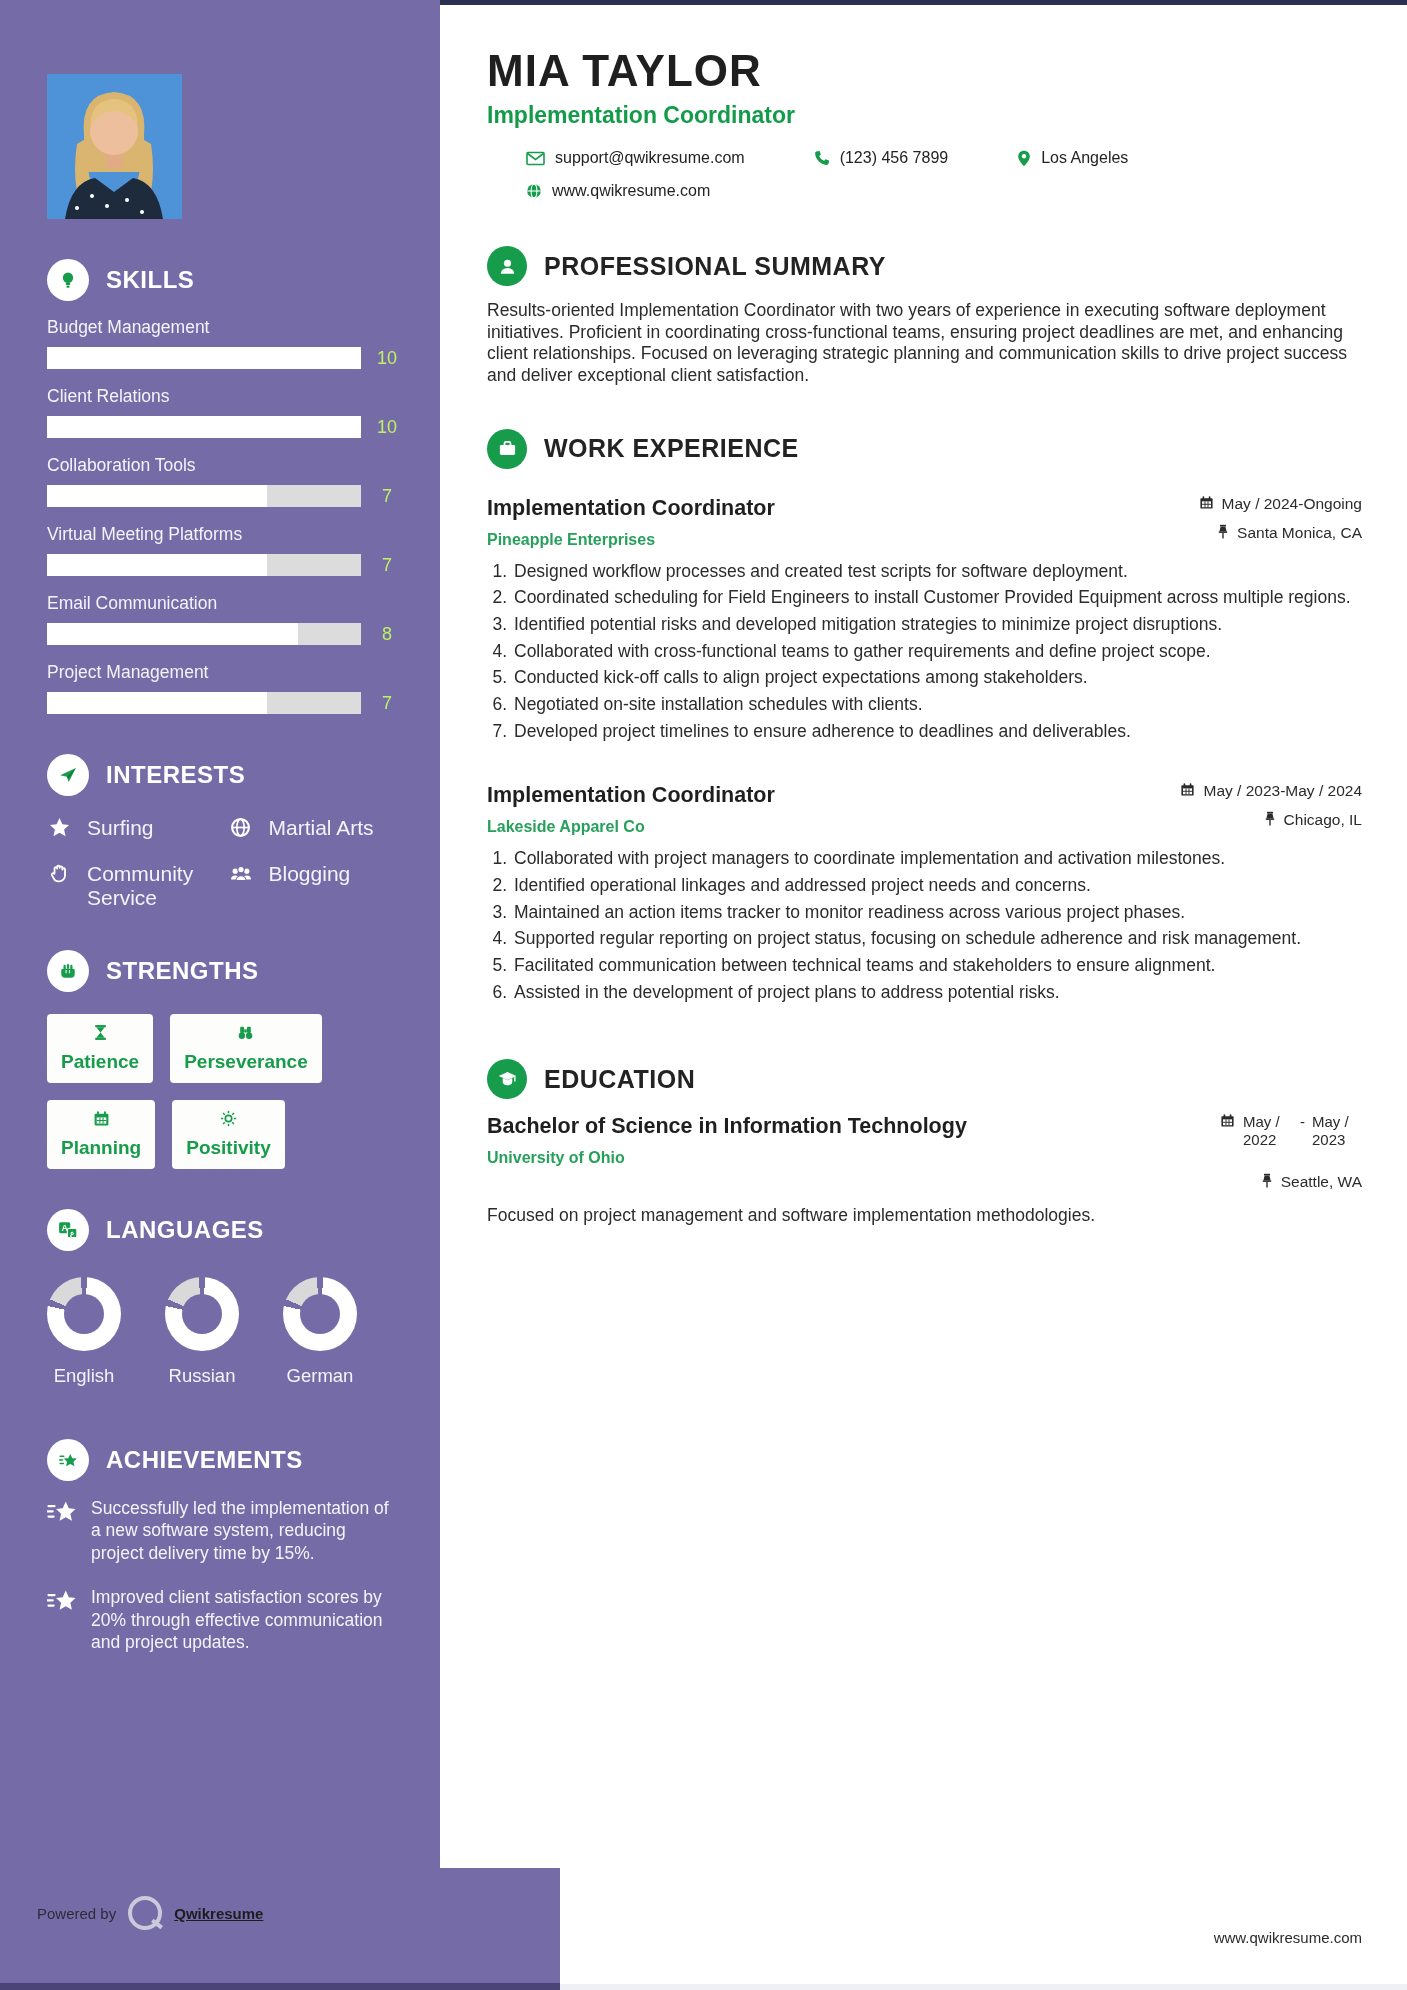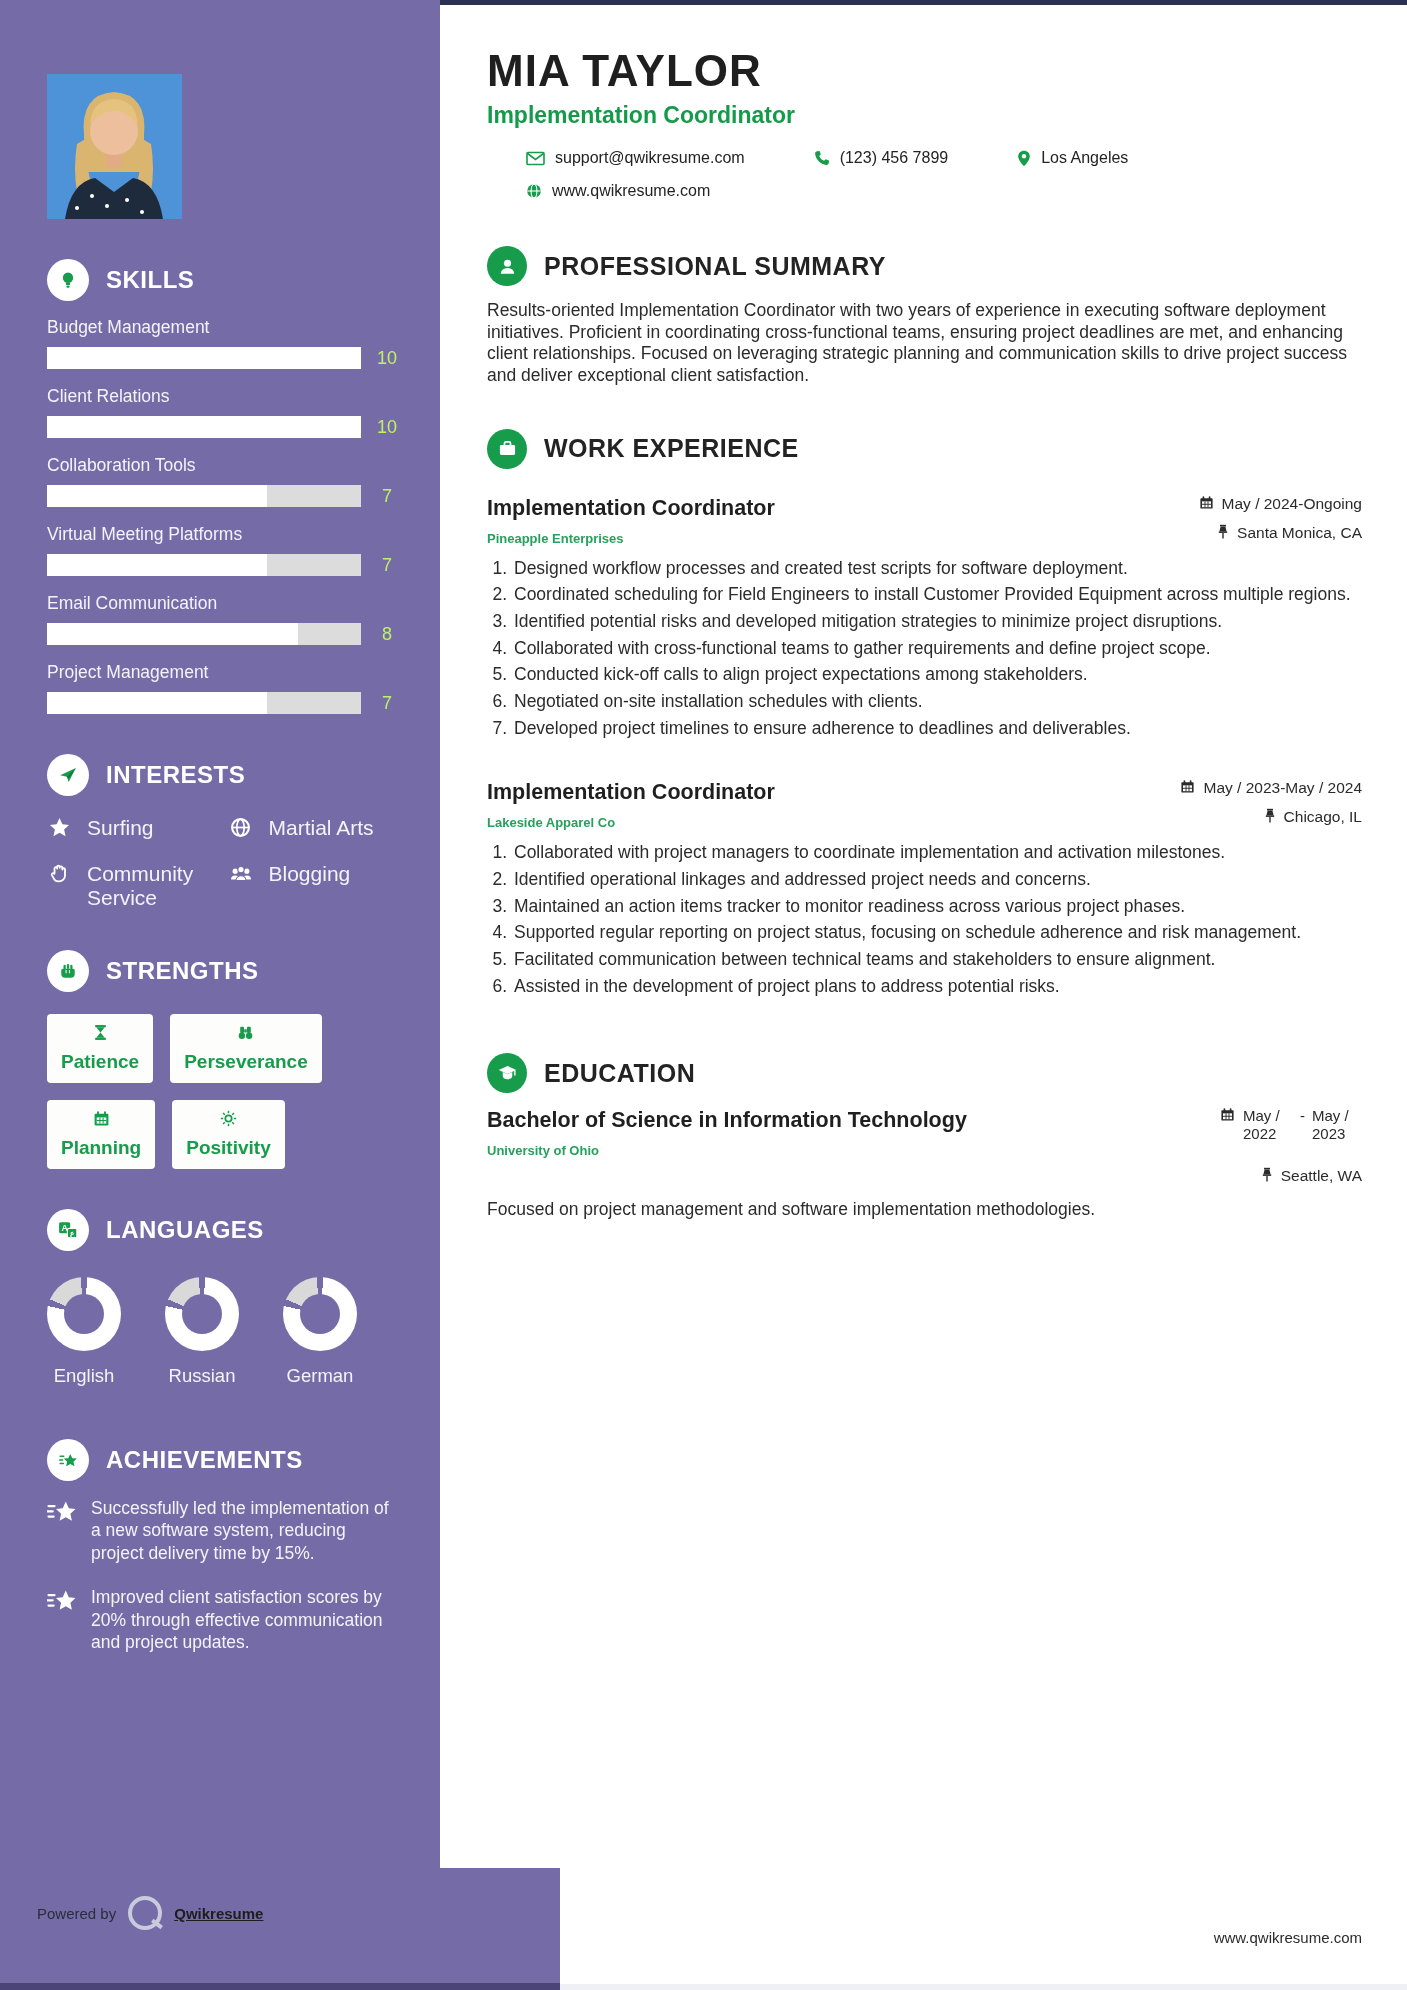--- a/index.html
+++ b/index.html
@@ -38,21 +38,21 @@
   .title{font-size:23px;font-weight:bold;color:#149b4a;margin-bottom:20px;}
   .contact{display:flex;gap:30px;align-items:center;margin-bottom:15px;flex-wrap:wrap;}
   .c-item{display:flex;align-items:center;gap:10px;font-size:16px;color:#232323;padding-left:39px;}
   .m-head{display:flex;align-items:center;gap:17px;margin:46px 0 14px 0;}
   .m-badge{width:40px;height:40px;border-radius:50%;background:#169c4b;display:flex;align-items:center;justify-content:center;flex-shrink:0;}
   .m-head-label{font-size:25px;font-weight:bold;letter-spacing:.5px;color:#232323;}
   .body-text{font-size:17.5px;line-height:1.24;color:#2b2b2b;}
   .job{margin-top:26px;}
   .job-head{display:flex;justify-content:space-between;}
   .job-title{font-size:21.5px;font-weight:bold;color:#1f1f1f;max-width:560px;line-height:1.25;}
-  .job-company{font-size:13px;font-weight:bold;color:#27a05c;margin-top:9px;}
+  .job-company{font-size:16px;font-weight:bold;color:#27a05c;margin-top:9px;}
   .job-right{flex-shrink:0;text-align:right;max-width:250px;}
   .meta{display:flex;justify-content:flex-end;align-items:flex-start;gap:8px;font-size:15.5px;color:#2b2b2b;}
   .meta + .meta{margin-top:11px;}
   ol.bullets{margin:12px 0 0 0;padding-left:25px;}
   ol.bullets li{font-size:17.5px;line-height:1.24;color:#2b2b2b;margin-bottom:5px;padding-left:2px;}
   .edu-dates{display:flex;gap:7px;align-items:flex-start;}
   .mini-date{width:50px;font-size:15px;line-height:1.2;text-align:left;}
   .date-sep{font-size:15px;}
   
   .footer-block{position:absolute;left:0;bottom:7px;width:560px;height:115px;background:#756ca7;box-sizing:border-box;

